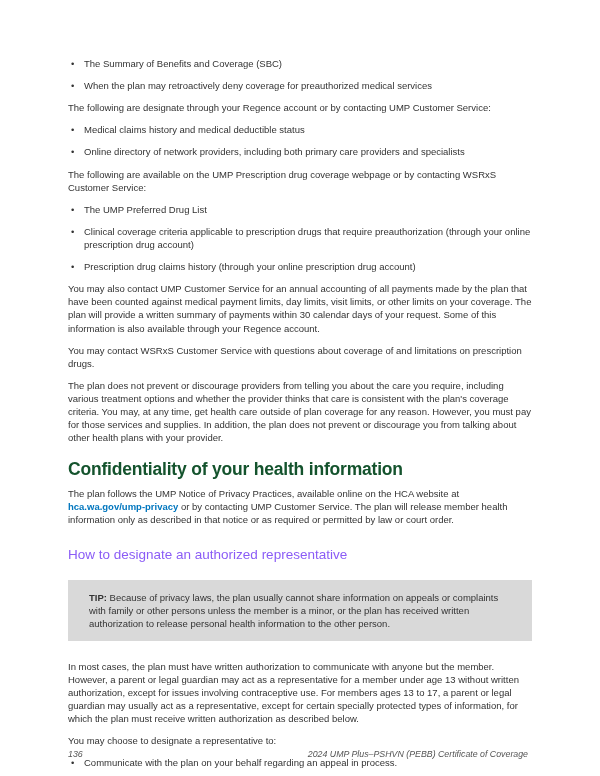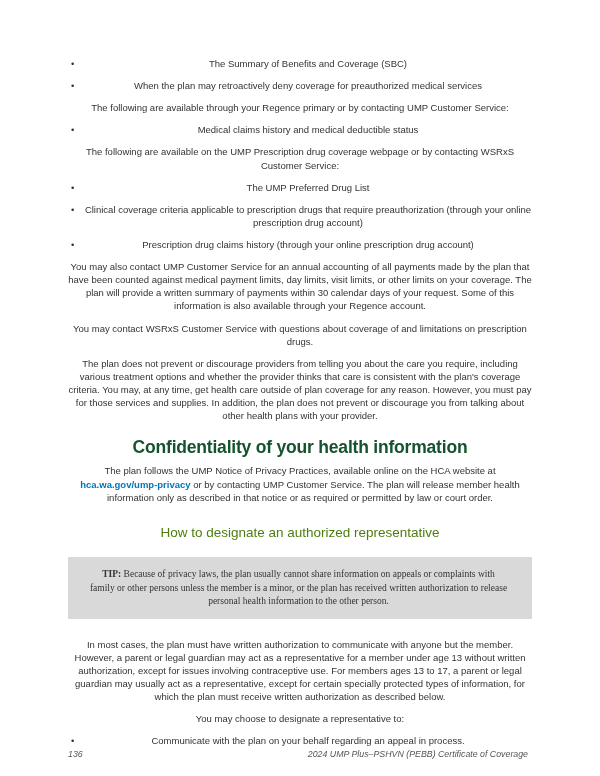--- a/index.html
+++ b/index.html
@@ -9,21 +9,20 @@
     position: relative;
     width: 600px;
     height: 776px;
     margin: 0 auto;
     background: #ffffff;
     padding: 57px 68px 0 68px;
     overflow: hidden;
     color: #333333;
     font-size: 9.5px;
     line-height: 1.38;
-    text-align: center;
   }
   .para { margin-bottom: 9px; color: #333333; }
   .bullet-list { list-style: none; margin-bottom: 9px; }
   .bullet-list li {
     position: relative;
     padding-left: 16px;
     margin-bottom: 9px;
     color: #333333;
   }
   .bullet-list li:last-child { margin-bottom: 0; }
@@ -38,36 +37,35 @@
     font-size: 17.5px;
     font-weight: bold;
     color: #14532d;
     letter-spacing: -0.2px;
     margin-top: 13px;
     margin-bottom: 5px;
   }
   .h2 {
     font-size: 13.5px;
     font-weight: normal;
-    color: #4d7c0f;
+    color: #8b5cf6;
     margin-top: 20px;
     margin-bottom: 15px;
   }
   .link {
     color: #0076be;
     font-weight: bold;
     text-decoration: none;
     cursor: pointer;
   }
   .tipbox {
     background: #d9d9d9;
     margin: 14px 0 19px 0;
     padding: 11px 24px 11px 21px;
     color: #333333;
-    font-family: Liberation Serif, serif;
   }
   .tipbox .tip-label { font-weight: bold; }
   .footer {
     position: absolute;
     left: 68px;
     right: 72px;
     bottom: 16px;
     display: flex;
     justify-content: space-between;
     align-items: baseline;
@@ -79,24 +77,25 @@
 </head>
 <body>
 
 <div class="page">
 
   <ul class="bullet-list">
     <li>The Summary of Benefits and Coverage (SBC)</li>
     <li>When the plan may retroactively deny coverage for preauthorized medical services</li>
   </ul>
 
-  <p class="para">The following are available through your Regence primary or by contacting UMP Customer Service:</p>
+  <p class="para">The following are designate through your Regence account or by contacting UMP Customer Service:</p>
 
   <ul class="bullet-list">
     <li>Medical claims history and medical deductible status</li>
+    <li>Online directory of network providers, including both primary care providers and specialists</li>
   </ul>
 
   <p class="para">The following are available on the UMP Prescription drug coverage webpage or by contacting WSRxS Customer Service:</p>
 
   <ul class="bullet-list">
     <li>The UMP Preferred Drug List</li>
     <li>Clinical coverage criteria applicable to prescription drugs that require preauthorization (through your online prescription drug account)</li>
     <li>Prescription drug claims history (through your online prescription drug account)</li>
   </ul>
 

